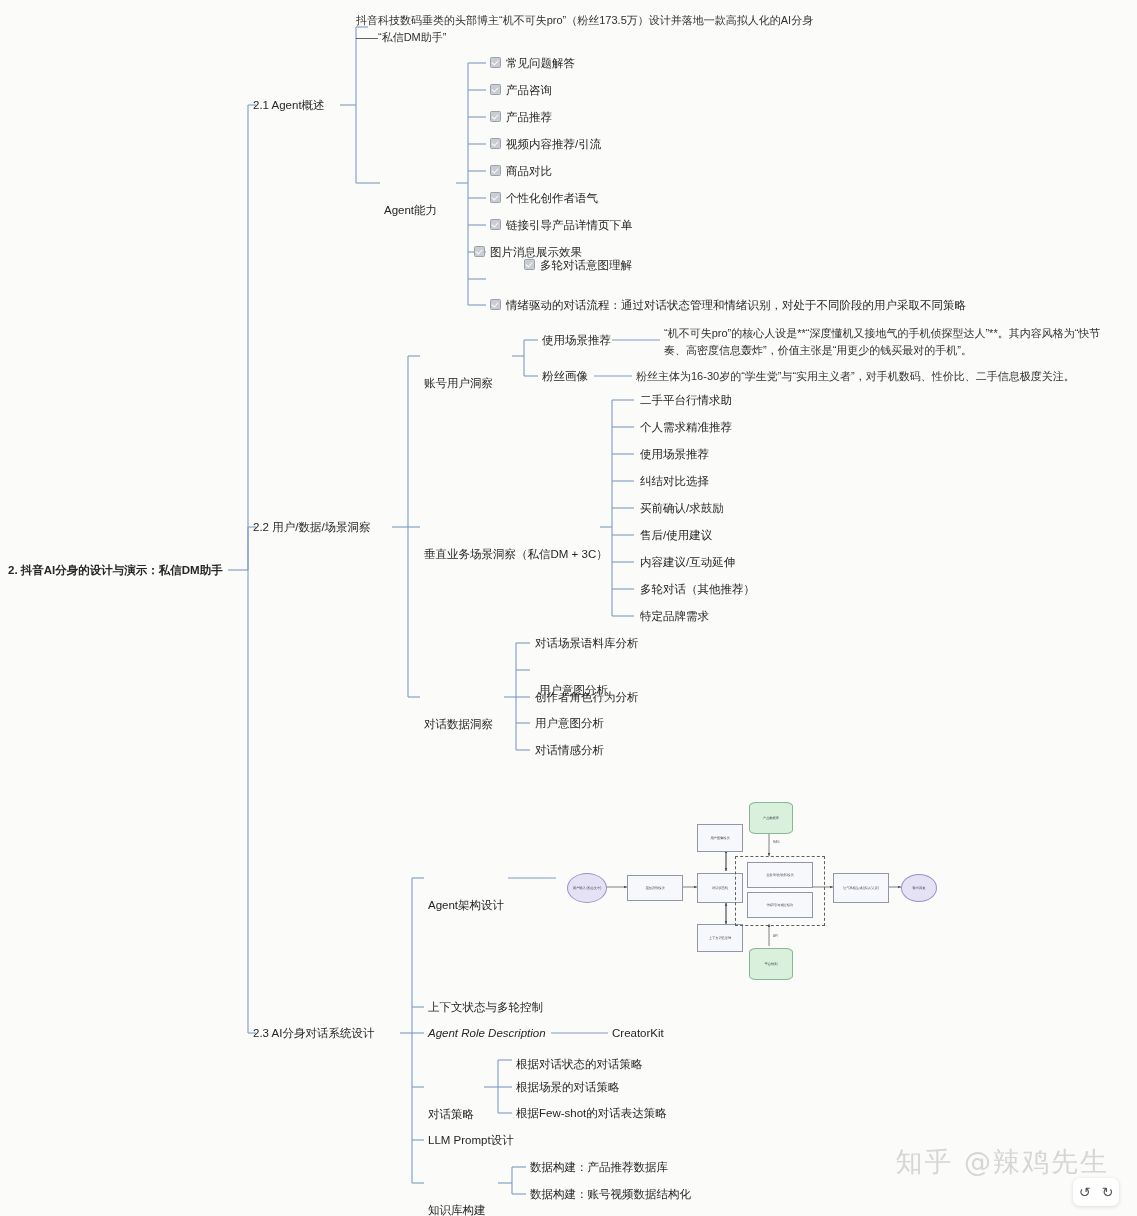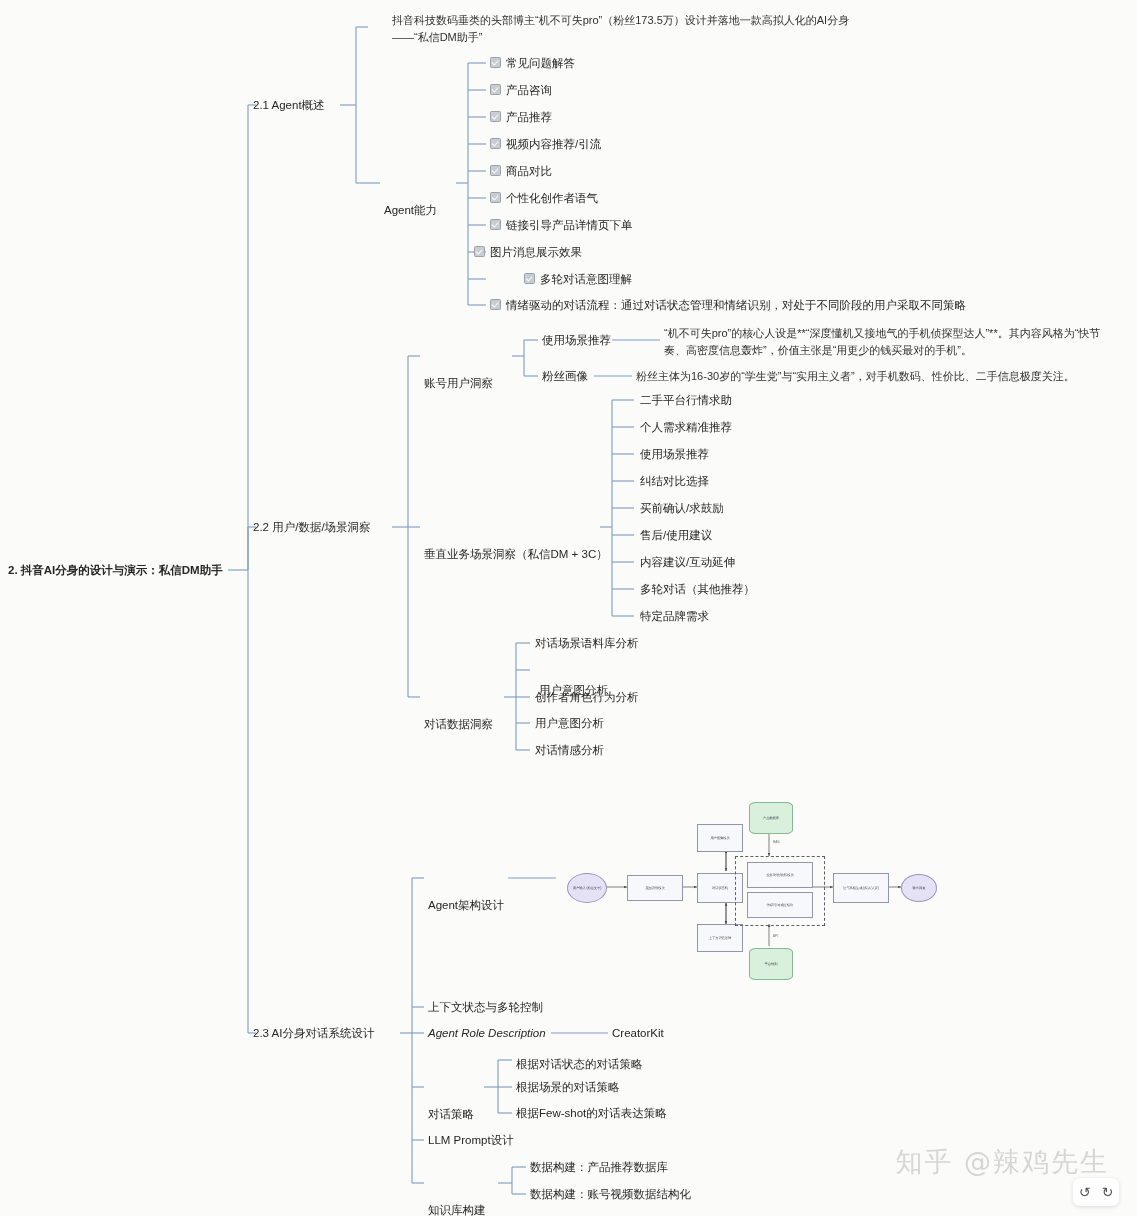--- a/index.html
+++ b/index.html
@@ -140,21 +140,21 @@
     <path d="M498 1183 H512"></path>
     <path d="M512 1167 V1194"></path>
     <path d="M512 1167 H526"></path>
     <path d="M512 1194 H526"></path>
   </svg>
 
   <div class="node root" style="left:8px;top:562px;">2. 抖音AI分身的设计与演示：私信DM助手</div>
 
   <div class="node sec" style="left:253px;top:97px;">2.1 Agent概述</div>
 
-  <div class="node wrap para" style="left:392px;top:12px;width:458px;">抖音科技数码垂类的头部博主“机不可失pro”（粉丝173.5万）设计并落地一款高拟人化的AI分身——“私信DM助手”</div>
+  <div class="node wrap para" style="left:356px;top:12px;width:458px;">抖音科技数码垂类的头部博主“机不可失pro”（粉丝173.5万）设计并落地一款高拟人化的AI分身——“私信DM助手”</div>
 
   <div class="node cap" style="left:384px;top:175px;">Agent能力</div>
 
   <div class="node leaf" style="left:490px;top:55px;">
     <span class="chk"></span><span>常见问题解答</span>
   </div>
   <div class="node leaf" style="left:490px;top:82px;">
     <span class="chk"></span><span>产品咨询</span>
   </div>
   <div class="node leaf" style="left:490px;top:109px;">
@@ -168,21 +168,21 @@
   </div>
   <div class="node leaf" style="left:490px;top:190px;">
     <span class="chk"></span><span>个性化创作者语气</span>
   </div>
   <div class="node leaf" style="left:490px;top:217px;">
     <span class="chk"></span><span>链接引导产品详情页下单</span>
   </div>
   <div class="node leaf" style="left:474px;top:244px;">
     <span class="chk"></span><span>图片消息展示效果</span>
   </div>
-  <div class="node leaf" style="left:490px;top:271px;padding-left:34px;">
+  <div class="node leaf" style="left:490px;top:257px;padding-left:34px;">
     <span class="chk"></span><span>多轮对话意图理解</span>
   </div>
   <div class="node leaf" style="left:490px;top:297px;">
     <span class="chk"></span><span>情绪驱动的对话流程：通过对话状态管理和情绪识别，对处于不同阶段的用户采取不同策略</span>
   </div>
 
   <div class="node sec" style="left:253px;top:519px;">2.2 用户/数据/场景洞察</div>
 
   <div class="node cap" style="left:424px;top:348px;">账号用户洞察</div>
 

